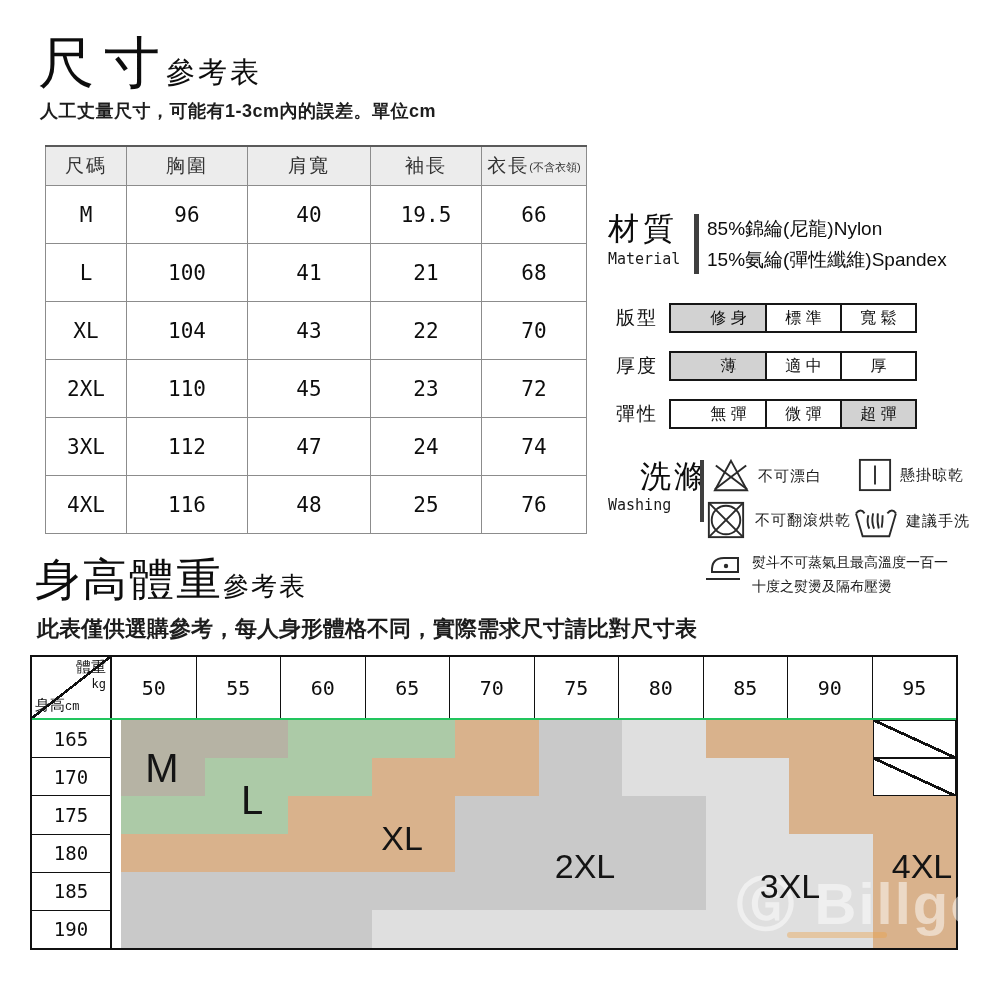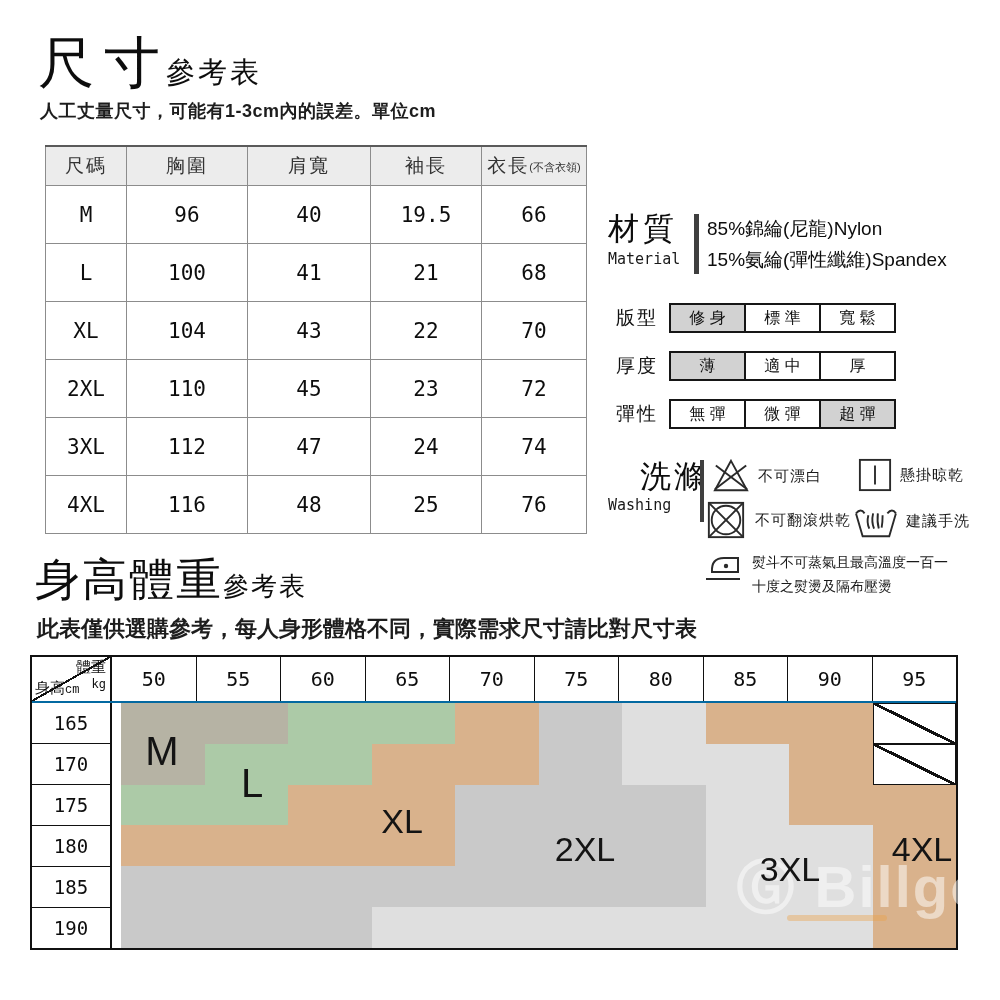--- a/index.html
+++ b/index.html
@@ -25,42 +25,42 @@
   .mat-en{position:absolute;left:608px;top:250px;font-family:"DejaVu Sans Mono",monospace;font-size:15px;color:#1a1a1a;}
   .mat-bar{position:absolute;left:694px;top:214px;width:5px;height:60px;background:#3f3f3f;}
   .mat-lines{position:absolute;left:707px;top:213px;font-size:19px;line-height:31px;color:#0d0d0d;}
 
   
   .attr-row{position:absolute;left:616px;display:flex;align-items:center;}
   .attr-label{font-size:19px;letter-spacing:2px;color:#111;width:48px;font-family:Liberation Serif, serif;}
   .attr-options{display:flex;margin-left:5px;}
   .attr-cell{width:73px;height:26px;border:2px solid #161616;margin-left:-2px;display:flex;align-items:center;
              justify-content:center;font-size:16px;color:#111;background:#fff;}
-  .attr-cell:first-child{margin-left:0;}
+  .attr-cell:first-child{margin-left:0;padding-left:21px;}
   .attr-cell.selected{background:#d2d2d2;}
 
   
   .wash-zh{position:absolute;left:640px;top:456px;font-size:31px;letter-spacing:3px;color:#0d0d0d;}
   .wash-en{position:absolute;left:608px;top:496px;font-family:"DejaVu Sans Mono",monospace;font-size:15px;color:#1a1a1a;}
   .wash-bar{position:absolute;left:700px;top:460px;width:4px;height:62px;background:#3f3f3f;}
   .wash-item{position:absolute;display:flex;align-items:center;}
   .wash-item svg{flex:none;}
   .wash-text{font-size:15px;color:#1a1a1a;margin-left:8px;letter-spacing:1px;}
   .wash-text.small{font-size:14px;line-height:24px;width:200px;letter-spacing:0;}
 
   
   .title2{position:absolute;left:35px;top:550px;display:flex;align-items:baseline;}
   .title2 .t-main{font-size:45px;font-weight:400;letter-spacing:2px;color:#0d0d0d;}
   .title2 .t-suffix{font-size:26px;letter-spacing:2px;color:#0d0d0d;}
   .subtitle2{position:absolute;left:37px;top:614px;font-size:22px;font-weight:700;color:#1d1d1d;}
 
   
   .hw-table{position:absolute;left:30px;top:655px;width:928px;height:295px;border:2px solid #111;
             box-sizing:border-box;display:flex;flex-direction:column;background:#fff;}
-  .hw-header{display:flex;height:46px;flex:none;border-bottom:2px solid #0369a1;box-sizing:border-box;}
+  .hw-header{display:flex;height:63px;flex:none;border-bottom:2px solid #22c55e;box-sizing:border-box;}
   .hw-corner{width:80px;flex:none;position:relative;border-right:2px solid #111;box-sizing:border-box;
              background-image:linear-gradient(to bottom right,transparent 48.7%,#111 48.7%,#111 51.3%,transparent 51.3%);}
   .corner-top{position:absolute;top:2px;right:4px;text-align:right;font-size:15px;line-height:16px;color:#111;}
   .corner-top .unit{font-family:"DejaVu Sans Mono",monospace;font-size:12px;}
   .corner-bottom{position:absolute;bottom:3px;left:3px;font-size:15px;color:#111;}
   .corner-bottom .unit{font-family:Liberation Mono, monospace;font-size:12px;}
   .hw-wcell{flex:1;display:flex;align-items:center;justify-content:center;border-left:1px solid #111;
             font-family:"DejaVu Sans Mono",monospace;font-size:20px;color:#0d0d0d;}
   .hw-wcell.first{border-left:none;}
   .hw-body{flex:1;display:flex;gap:9px;}

